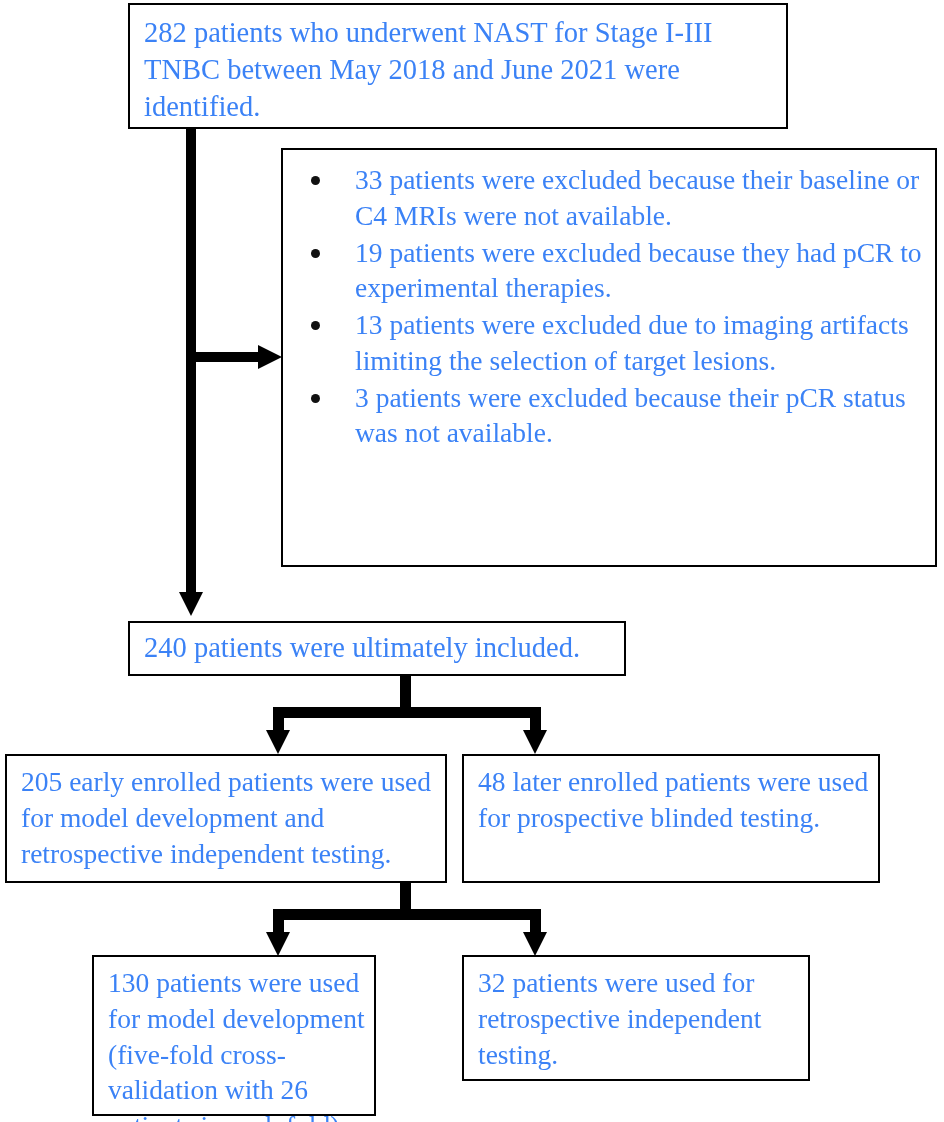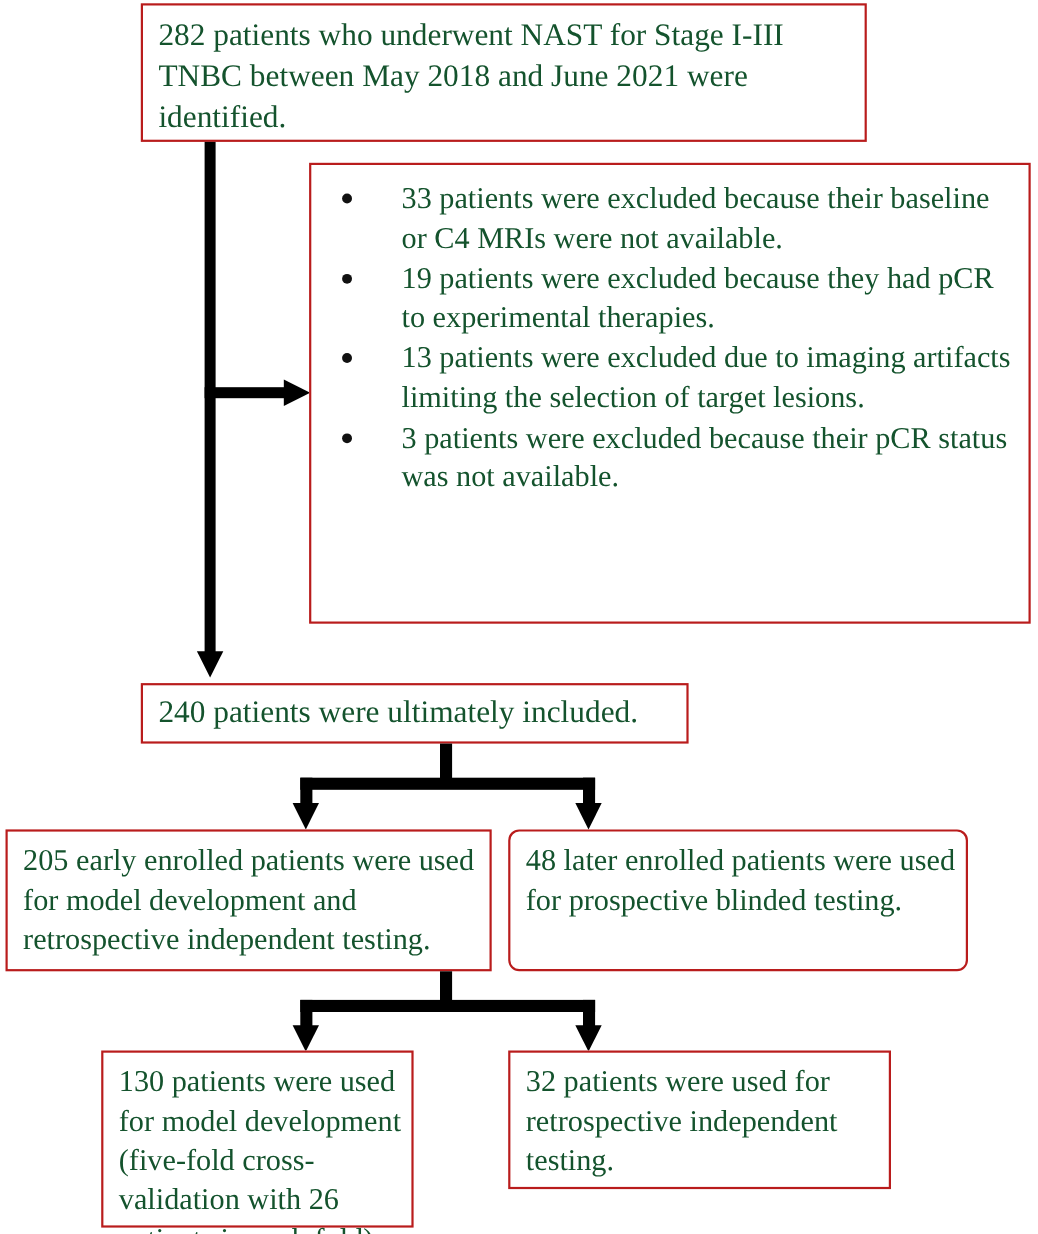--- a/index.html
+++ b/index.html
@@ -12,24 +12,24 @@
     width: 944px;
     height: 1122px;
     background: #ffffff;
     font-family: "Liberation Serif", "DejaVu Serif", serif;
     color: #111111;
     overflow: hidden;
   }
   .node {
     position: absolute;
     box-sizing: border-box;
-    border: 2px solid #b91c1c;
+    border: 2px solid #000000;
     background: #ffffff;
     line-height: 1.30;
-    color: #14532d;
+    color: #3b82f6;
   }
   .node .txt {
     display: block;
     white-space: pre-line;
   }
 
   
   #box-identified {
     left: 128px; top: 3px; width: 660px; height: 126px;
     padding: 9px 12px 0 14px;
@@ -47,21 +47,20 @@
   }
   #box-early {
     left: 5px; top: 754px; width: 442px; height: 129px;
     padding: 8px 8px 0 14px;
     font-size: 27.5px;
   }
   #box-later {
     left: 462px; top: 754px; width: 418px; height: 129px;
     padding: 8px 8px 0 14px;
     font-size: 27.5px;
-    border-radius: 10px;
   }
   #box-devel {
     left: 92px; top: 955px; width: 284px; height: 161px;
     padding: 8px 6px 0 14px;
     font-size: 27.5px;
   }
   #box-indtest {
     left: 462px; top: 955px; width: 348px; height: 126px;
     padding: 8px 6px 0 14px;
     font-size: 27.5px;
@@ -83,21 +82,20 @@
     left: 18px;
     top: 0.52em;
     width: 9px;
     height: 9px;
     background: #111111;
     border-radius: 50%;
   }
   ul.bullets li .btxt {
     display: block;
     white-space: pre-line;
-    margin-left: 10px;
   }
 
   
   .conn {
     position: absolute;
     background: #000000;
   }
   .arrowhead-down {
     position: absolute;
     width: 0;

